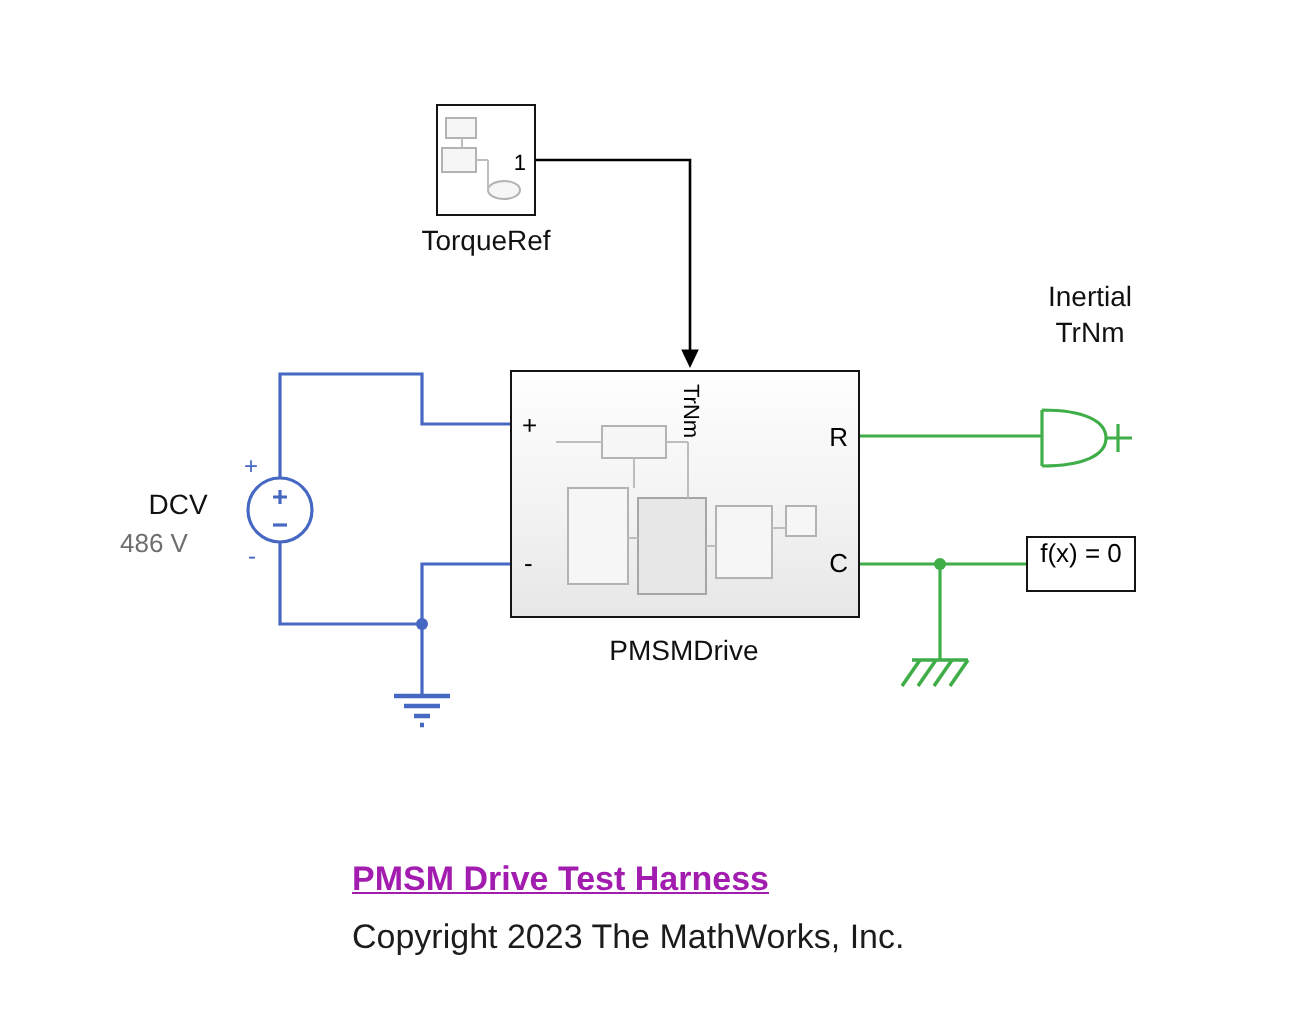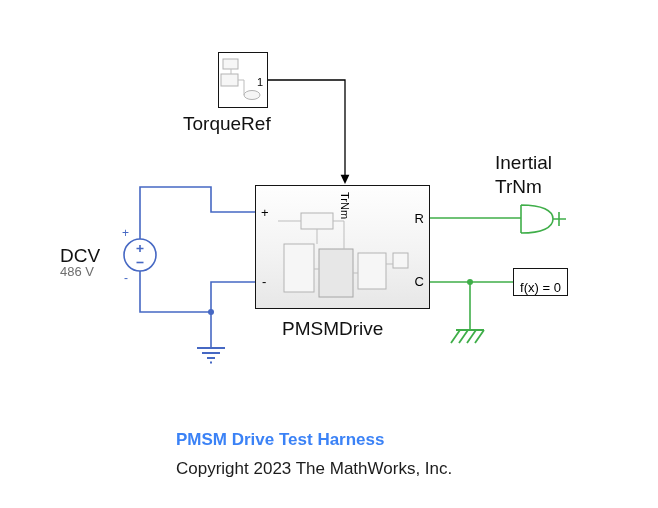--- a/index.html
+++ b/index.html
@@ -16,36 +16,36 @@
   .icon-mech{fill:none;stroke:var(--c-mechanical);stroke-width:1.6;}
   .fill-elec{fill:var(--c-electrical);}
   .fill-mech{fill:var(--c-mechanical);}
   .gnd-elec{fill:none;stroke:var(--c-electrical);stroke-width:2.2;}
   .gnd-mech{fill:none;stroke:var(--c-mechanical);stroke-width:1.8;}
   
   .block{position:absolute;box-sizing:border-box;border:1.5px solid var(--c-border);background:#fff;}
   .block-torqueref{left:218px;top:52px;width:50px;height:56px;}
   .block-pmsm{left:255px;top:185px;width:175px;height:124px;
     background:linear-gradient(180deg,#fefefe 0%,#f3f3f3 55%,#e7e7e7 100%);}
-  .block-solver{left:513px;top:268px;width:55px;height:28px;display:flex;align-items:flex-end;justify-content:center;
+  .block-solver{left:513px;top:268px;width:55px;height:28px;display:flex;align-items:flex-start;justify-content:center;
     font-size:13px;color:#000;}
   .preview-svg{position:absolute;left:0;top:0;}
   .pv{stroke:#b3b3b3;stroke-width:1;fill:#f6f6f6;}
   .pv-dark{stroke:#a6a6a6;stroke-width:1;fill:#e7e7e7;}
   .pv-line{stroke:#bdbdbd;stroke-width:1;fill:none;}
   
   .port{position:absolute;font-size:13px;color:#000;line-height:1;}
   .port-sm{position:absolute;font-size:11px;color:#000;line-height:1;}
   .port-rot{position:absolute;left:94px;top:6px;font-size:11px;color:#000;line-height:1;
     transform:rotate(90deg);transform-origin:0 0;white-space:nowrap;}
   
-  .blabel{position:absolute;font-size:19px;color:#111;text-align:left;line-height:1.25;}
+  .blabel{position:absolute;font-size:14px;color:#111;text-align:center;line-height:1.25;}
   .polarity{position:absolute;font-size:12px;color:var(--c-electrical);line-height:1;}
   .value-label{position:absolute;font-size:13px;color:#6e6e6e;text-align:left;}
-  .title{position:absolute;left:176px;top:430px;font-size:17px;font-weight:bold;color:#3b82f6;white-space:nowrap;}
+  .title{position:absolute;left:176px;top:430px;font-size:17px;font-weight:bold;color:#a21caf;white-space:nowrap;text-decoration:underline;}
   .copyright{position:absolute;left:176px;top:459px;font-size:17px;color:#1c1c1c;white-space:nowrap;}
 </style>
 </head>
 <body>
 
 <div class="canvas">
 
   <svg class="layer" viewBox="0 0 658 508">
 
     <g>
@@ -118,21 +118,21 @@
     <span class="port" style="right:5px;top:26px;">R</span>
     <span class="port" style="right:5px;top:89px;">C</span>
   </div>
   <div class="blabel" style="left:282px;top:317px;width:120px;">PMSMDrive</div>
 
   <div class="blabel" style="left:60px;top:244px;width:58px;">DCV</div>
   <div class="value-label" style="left:60px;top:264px;width:58px;">486 V</div>
   <span class="polarity" style="left:122px;top:227px;">+</span>
   <span class="polarity" style="left:124px;top:272px;">-</span>
 
-  <div class="blabel" style="left:495px;top:151px;width:100px;">
+  <div class="blabel" style="left:495px;top:140px;width:100px;">
     <div>Inertial</div>
     <div>TrNm</div>
   </div>
 
   <div class="block block-solver">
     <span>f(x) = 0</span>
   </div>
 
   <div class="title">PMSM Drive Test Harness</div>
   <div class="copyright">Copyright 2023 The MathWorks, Inc.</div>

